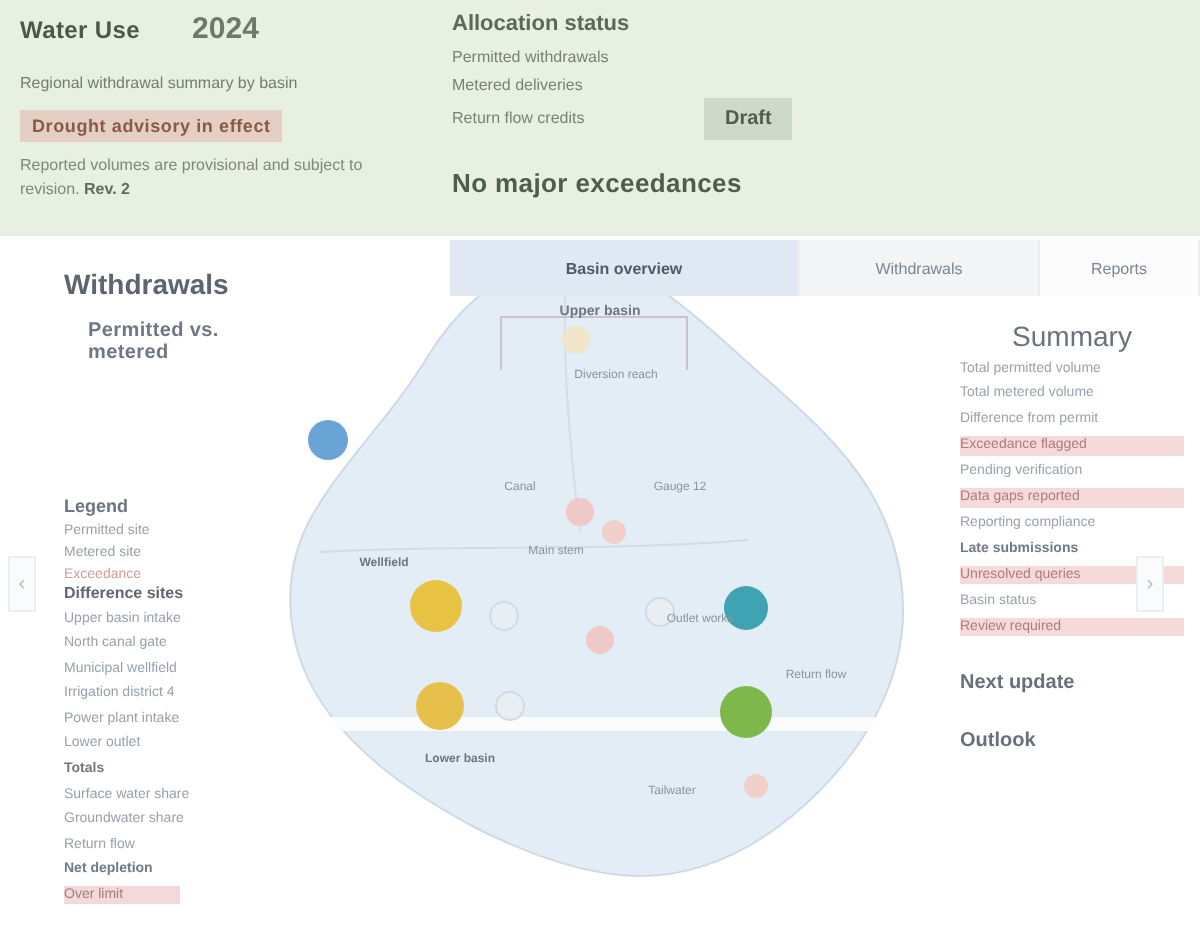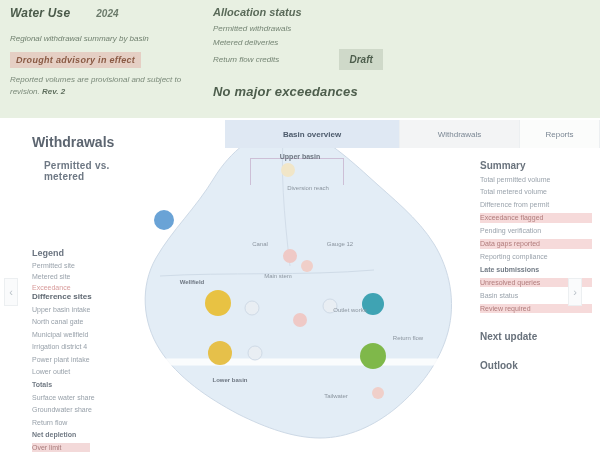--- a/index.html
+++ b/index.html
@@ -12,30 +12,30 @@
   }
   .app{position:absolute;inset:0;}
 
   
   .banner{
     position:absolute;left:0;top:0;width:600px;height:118px;
     background:#e8f0e2;
     box-sizing:border-box;
     padding:6px 10px 0 10px;
   }
-  .banner-cols{display:flex;gap:3px;font-style:italic;}
+  .banner-cols{display:flex;gap:16px;}
   .bcol{flex:0 0 auto;}
   .bcol-left{width:200px;}
   .bcol-right{width:360px;}
 
   .b-titlerow{display:flex;align-items:baseline;gap:26px;}
   .b-title{
     font-size:12px;font-weight:bold;color:#4a5a4a;letter-spacing:.2px;
   }
-  .b-titlesm{font-size:10px;font-weight:bold;color:#6b7a6b;}
+  .b-titlesm{font-size:15px;font-weight:bold;color:#6b7a6b;}
   .b-sub{font-size:8px;color:#70806f;margin-top:13px;line-height:1.5;}
   .b-hl{
     display:block;margin-top:7px;
     background:#e5cfc4;color:#8a5a44;
     font-size:9px;font-weight:bold;letter-spacing:.3px;
     padding:3px 6px;width:fit-content;
   }
   .b-note{font-size:8px;color:#7b8a7a;margin-top:6px;line-height:1.5;}
   .b-note b{color:#5f6f5e;}
   .b-foot{font-size:8px;color:#6f7f6e;margin-top:9px;}
@@ -125,21 +125,21 @@
   .lsb-lt{font-size:8px;font-weight:bold;color:#5f6872;}
   .lsb-li{font-size:7px;color:#98a1aa;margin-top:3.5px;line-height:1.3;}
   .lsb-li.b{font-weight:bold;color:#717a84;}
   .lsb-li.hl{background:#f3d9d9;color:#a97b7b;width:58px;}
 
   
   .rp{
     position:absolute;left:470px;top:148px;width:130px;height:316px;
     background:#ffffff;padding:12px 8px 0 10px;box-sizing:border-box;
   }
-  .rp-h{font-size:10px;font-weight:bold;color:#6a737d;}
+  .rp-h{font-size:14px;font-weight:normal;color:#6a737d;text-align:center;}
   .rp-li{font-size:7px;color:#9aa3ac;margin-top:3.5px;line-height:1.35;}
   .rp-li.hl{background:#f6dada;color:#b07b7b;}
   .rp-li.b{font-weight:bold;color:#727b85;}
   .rp-big{font-size:10px;font-weight:bold;color:#68717b;margin-top:18px;}
 
   
   .chev{
     position:absolute;top:278px;width:12px;height:26px;
     display:flex;align-items:center;justify-content:center;
     font-size:11px;color:#b9c1c8;background:#fafbfc;

